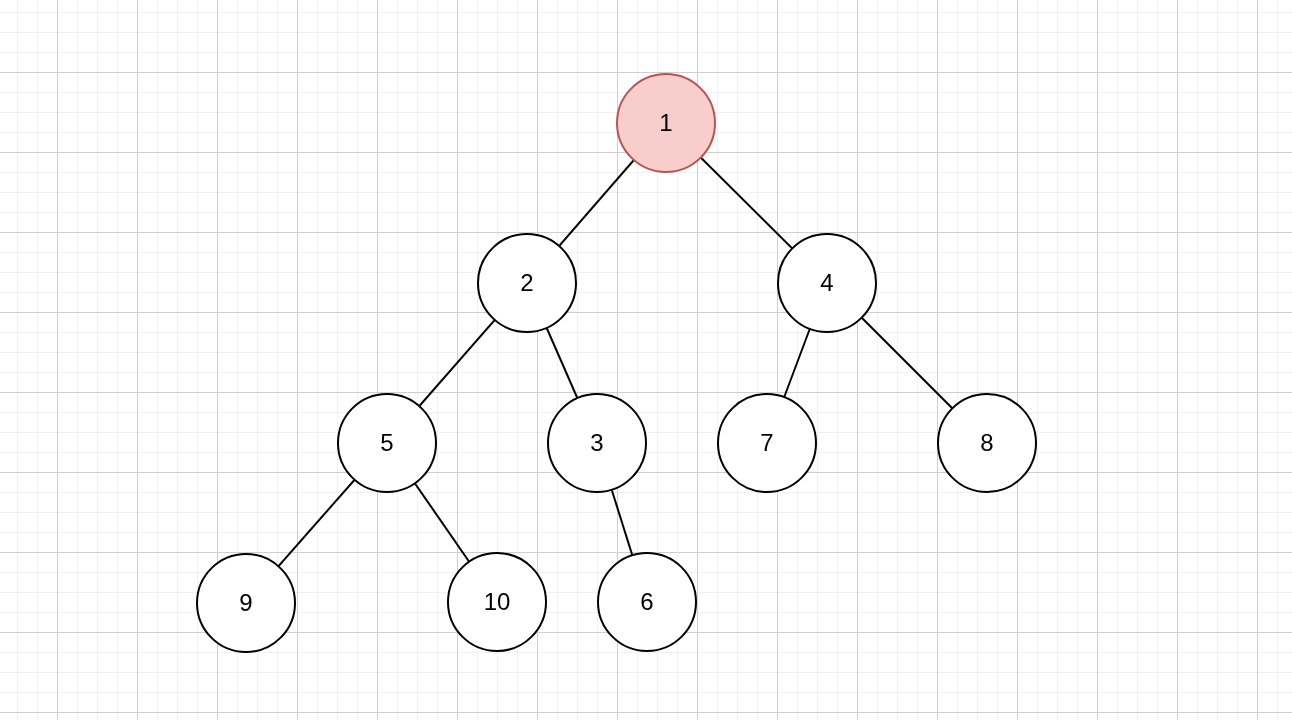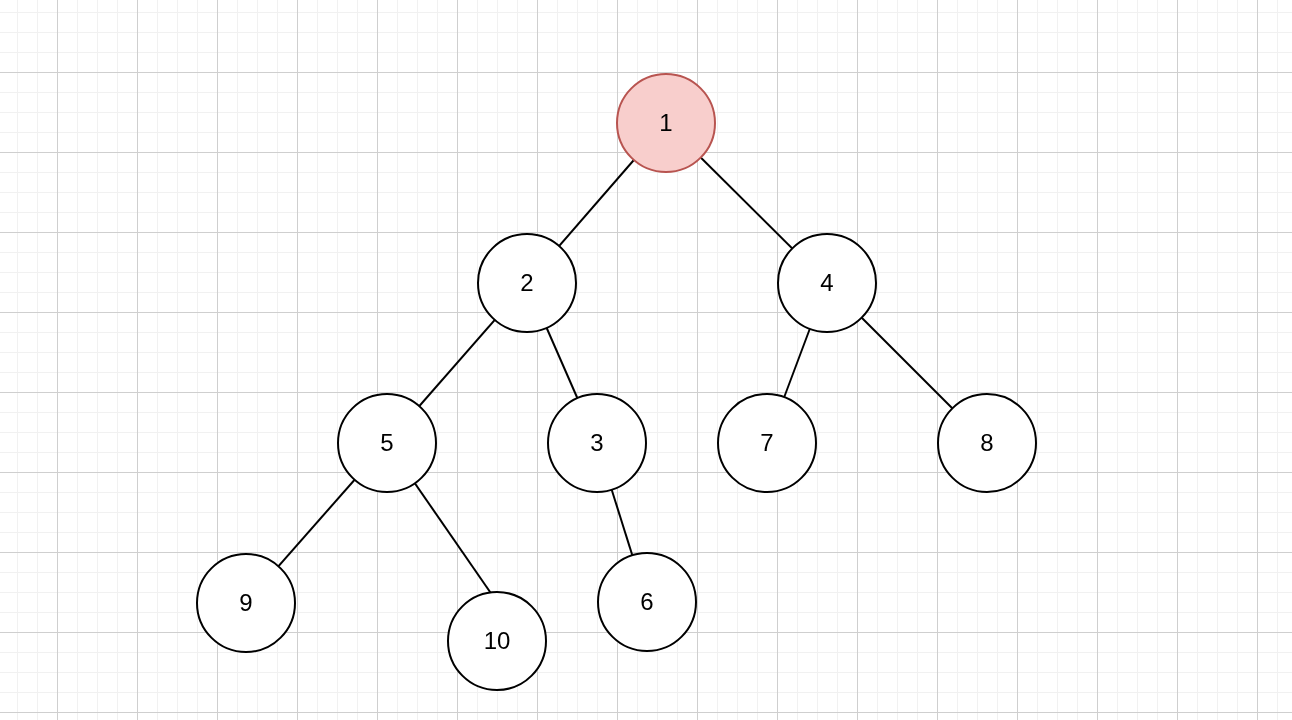--- a/index.html
+++ b/index.html
@@ -95,20 +95,20 @@
       </div>
       <div class="node" style="left: 717px; top: 393px; width: 100px; height: 100px;">
         <span>7</span>
       </div>
       <div class="node" style="left: 937px; top: 393px; width: 100px; height: 100px;">
         <span>8</span>
       </div>
       <div class="node" style="left: 196px; top: 553px; width: 100px; height: 100px;">
         <span>9</span>
       </div>
-      <div class="node" style="left: 447px; top: 552px; width: 100px; height: 100px; margin-top: 39px;">
+      <div class="node" style="left: 447px; top: 552px; width: 100px; height: 100px;">
         <span>10</span>
       </div>
       <div class="node" style="left: 597px; top: 552px; width: 100px; height: 100px;">
         <span>6</span>
       </div>
     </div>
 </div>
 
 </body></html>

